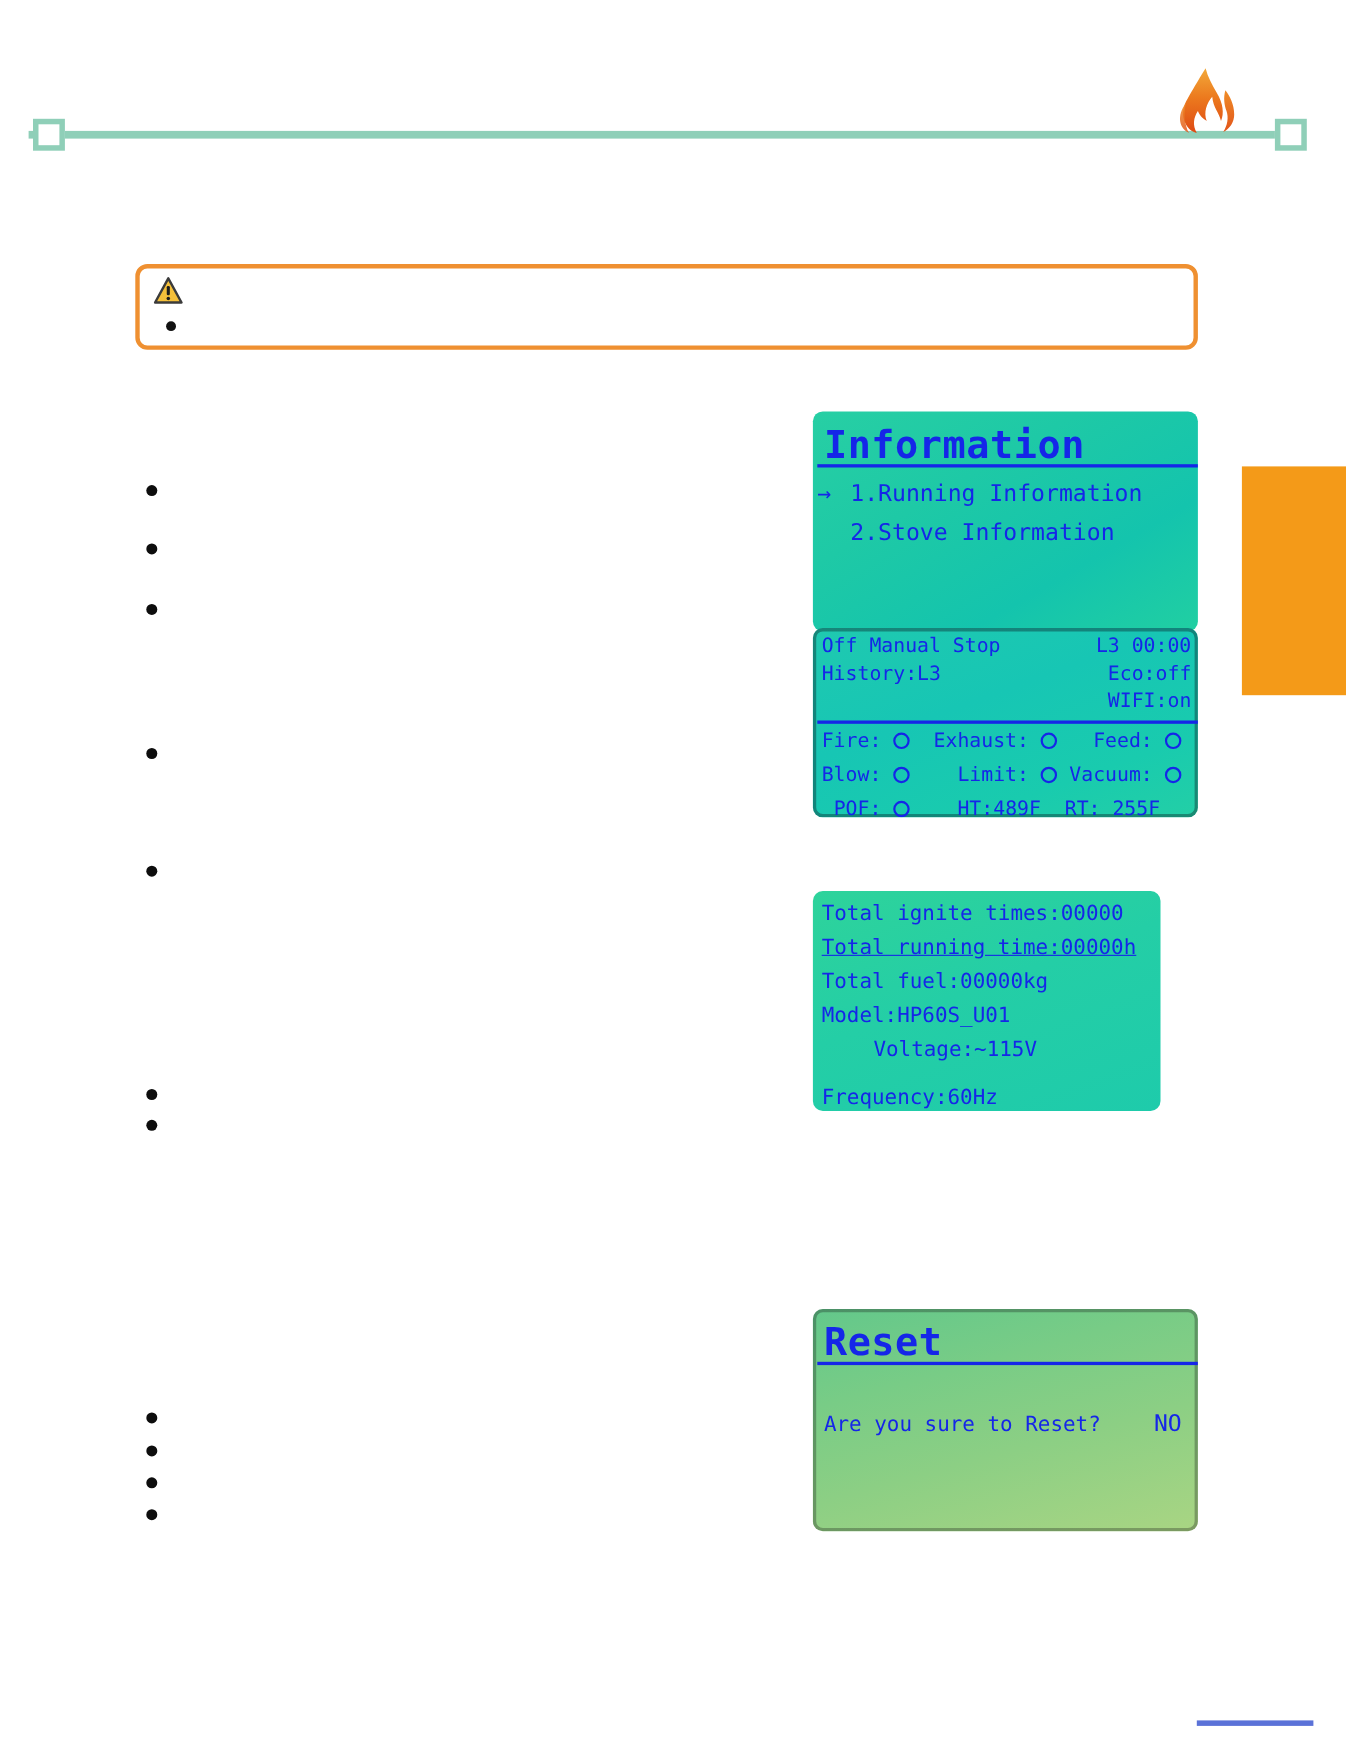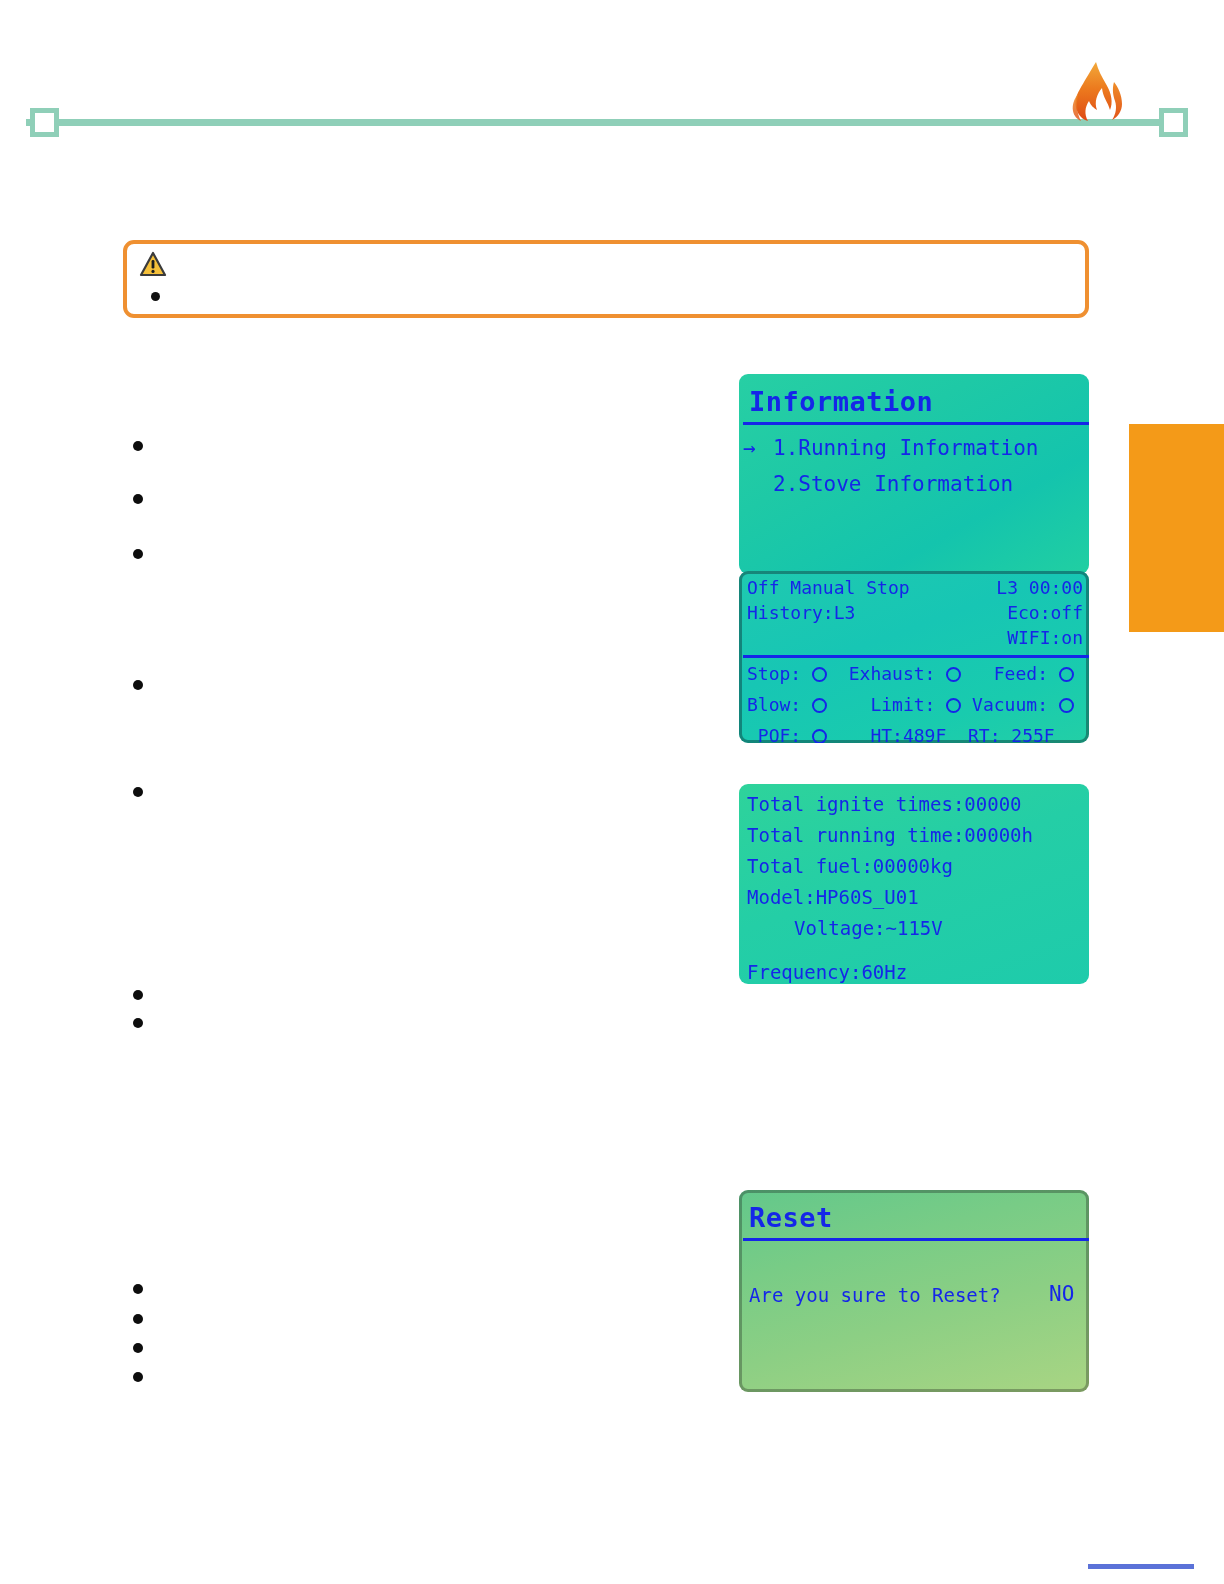--- a/index.html
+++ b/index.html
@@ -43,51 +43,51 @@
   .lcd-a{ 
     left:739px;top:374px;width:350px;height:200px;
     background:linear-gradient(150deg,#27cfa4 0%,#1ec9a6 35%,#14c4ad 70%,#21cfa2 100%);
   }
   .lcd-b{ 
     left:739px;top:571px;width:350px;height:172px;
     background:linear-gradient(160deg,#1fc9b0 0%,#17c6b4 40%,#19cbae 75%,#23cfa6 100%);
     box-shadow:inset 0 0 0 3px rgba(10,10,20,.35);
   }
   .lcd-c{ 
-    left:739px;top:784px;width:350px;height:200px;
+    left:739px;top:810px;width:316px;height:200px;
     background:linear-gradient(160deg,#2ed39b 0%,#24cea6 45%,#1ecbab 100%);
   }
   .lcd-d{ 
     left:739px;top:1190px;width:350px;height:202px;
     background:linear-gradient(165deg,#63c88b 0%,#78cc86 30%,#8ccf84 60%,#a9d583 100%);
     box-shadow:inset 0 0 0 3px rgba(20,20,20,.30);
   }
 
-  .lcd-title{font-size:27px;font-weight:bold;letter-spacing:.5px;line-height:1;}
+  .lcd-title{font-size:35px;font-weight:bold;letter-spacing:.5px;line-height:1;}
   .lcd-hr{height:3px;background:#1526e8;}
 
   .lcd-a .lcd-title{position:absolute;left:10px;top:14px;}
   .lcd-a .lcd-hr{position:absolute;left:4px;top:48px;width:346px;}
   .lcd-a .menu{position:absolute;left:4px;top:56px;width:346px;}
   .lcd-a .menu-row{font-size:21px;line-height:1.72;white-space:nowrap;}
   .lcd-a .arrow{display:inline-block;width:30px;}
 
   .lcd-b .row{position:absolute;left:8px;width:336px;font-size:18px;white-space:nowrap;}
   .lcd-b .r1{top:6px;}
   .lcd-b .r2{top:31px;}
   .lcd-b .r3{top:56px;}
   .lcd-b .lcd-hr{position:absolute;left:4px;top:84px;width:346px;}
   .lcd-b .r4{top:92px;}
   .lcd-b .r5{top:123px;}
   .lcd-b .r6{top:154px;}
   .lcd-b .rt{float:right;}
   .led{display:inline-block;width:15px;height:15px;border:2px solid #1526e8;border-radius:50%;vertical-align:-2px;box-sizing:border-box;}
 
   .lcd-c .row{position:absolute;left:8px;font-size:19px;white-space:nowrap;}
-  .lcd-c .c1{top:9px;}.lcd-c .c2{top:40px;}.lcd-c .c3{top:71px;}
+  .lcd-c .c1{top:9px;}.lcd-c .c2{top:40px;text-decoration:underline;}.lcd-c .c3{top:71px;}
   .lcd-c .c4{top:102px;}.lcd-c .c5{top:133px;margin-left:47px;}.lcd-c .c6{top:164px;margin-top:13px;}
 
   .lcd-d .lcd-title{position:absolute;left:10px;top:14px;}
   .lcd-d .lcd-hr{position:absolute;left:4px;top:48px;width:346px;}
   .lcd-d .prompt{position:absolute;left:10px;top:94px;font-size:19px;white-space:nowrap;}
   .lcd-d .answer{position:absolute;left:310px;top:92px;font-size:21px;}
 
   
   .footer-rule{position:absolute;left:1088px;top:1564px;width:106px;height:5px;background:#5b72d8;}
 </style>
@@ -186,21 +186,21 @@
   </div>
   <div class="row r2">
     <span>History:L3</span>
     <span class="rt">Eco:off</span>
   </div>
   <div class="row r3">
     <span class="rt">WIFI:on</span>
   </div>
   <div class="lcd-hr"></div>
   <div class="row r4">
-    <span>Stop:</span>
+    <span>Fire:</span>
     <span class="led"></span>
     &nbsp;<span>Exhaust:</span>
     <span class="led"></span>
     &nbsp; <span>Feed:</span>
     <span class="led"></span>
   </div>
   <div class="row r5">
     <span>Blow:</span>
     <span class="led"></span>
     &nbsp; &nbsp;<span>Limit:</span>

